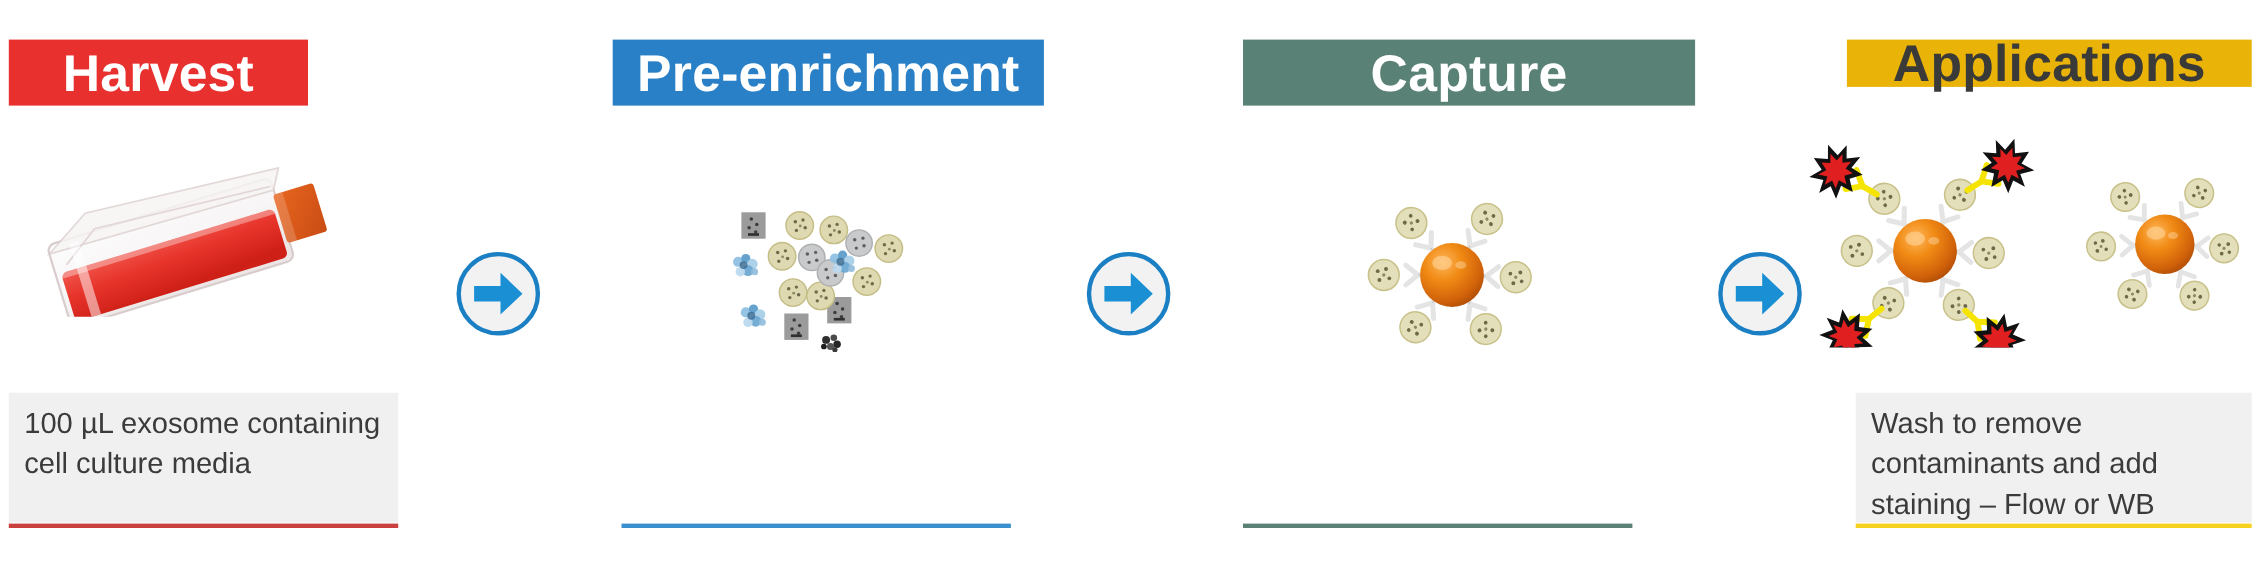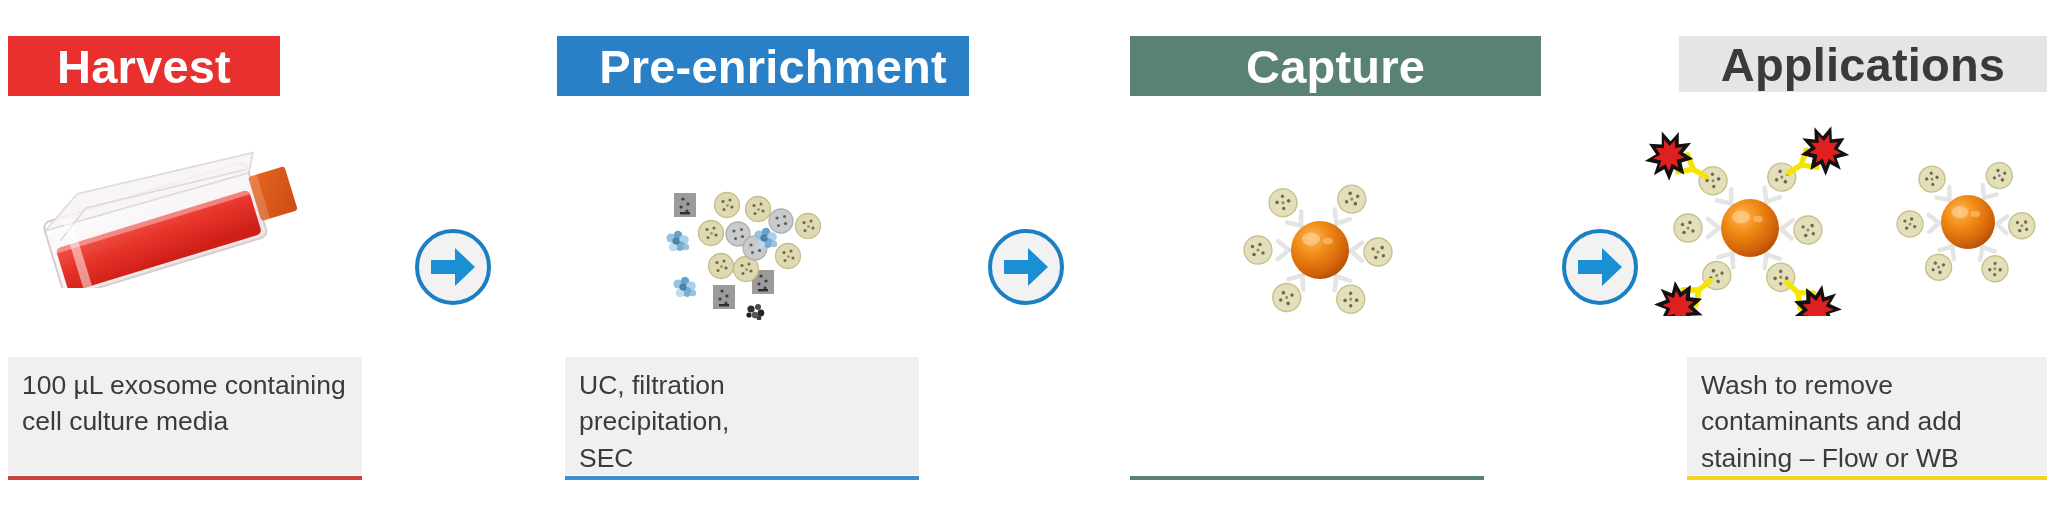--- a/index.html
+++ b/index.html
@@ -120,21 +120,21 @@
 
   <div class="caption" style="left:8px; top:357px; width:354px; height:118px;">100 µL exosome containing cell culture media</div>
   <div class="caption-rule" style="left:8px; top:476px; width:354px; background:#c9403f;"></div>
 
   <div class="arrow-badge" style="left:415px; top:229px;">
     <svg width="48" height="44" viewBox="0 0 48 44">
       <path d="M2 15 L26 15 L26 3 L46 22 L26 41 L26 29 L2 29 Z" fill="#1b8fd4"></path>
     </svg>
   </div>
 
-  <div class="stage-header light" style="left:557px; top:36px; width:392px; height:60px; background:#2a80c6;padding-left:20px;">
+  <div class="stage-header light" style="left:557px; top:36px; width:392px; height:60px; background:#2a80c6;">
     <span>Pre-enrichment</span>
   </div>
 
   <div class="art" style="left:610px; top:160px; width:270px; height:160px;">
     <svg width="270" height="160" viewBox="0 0 270 160">
       <defs>
 
         <g id="vTan">
           <circle cx="0" cy="0" r="12.5" fill="#ded9b0" stroke="#c4bd86" stroke-width="1.3"></circle>
           <circle cx="-4" cy="-3.5" r="1.6" fill="#6d6a4a"></circle>
@@ -198,23 +198,20 @@
       <use href="#vGray" x="145" y="88"></use>
 
       <use href="#clumpBlue" x="68" y="82"></use>
       <use href="#clumpBlue" x="156" y="79"></use>
       <use href="#clumpBlue" x="75" y="128"></use>
 
       <use href="#clumpDark" x="146" y="152"></use>
     </svg>
   </div>
 
-  <div class="caption" style="left:565px; top:357px; width:354px; height:118px;">UC, filtration
-precipitation,
-SEC</div>
   <div class="caption-rule" style="left:565px; top:476px; width:354px; background:#3b8fce;"></div>
 
   <div class="arrow-badge" style="left:988px; top:229px;">
     <svg width="48" height="44" viewBox="0 0 48 44">
       <path d="M2 15 L26 15 L26 3 L46 22 L26 41 L26 29 L2 29 Z" fill="#1b8fd4"></path>
     </svg>
   </div>
 
   <div class="stage-header light" style="left:1130px; top:36px; width:411px; height:60px; background:#5a8176;">
     <span>Capture</span>
@@ -280,21 +277,21 @@
   </div>
 
   <div class="caption-rule" style="left:1130px; top:476px; width:354px; background:#5a8176;"></div>
 
   <div class="arrow-badge" style="left:1562px; top:229px;">
     <svg width="48" height="44" viewBox="0 0 48 44">
       <path d="M2 15 L26 15 L26 3 L46 22 L26 41 L26 29 L2 29 Z" fill="#1b8fd4"></path>
     </svg>
   </div>
 
-  <div class="stage-header dark" style="left:1679px; top:36px; width:368px; height:56px; background:#e5e5e5;">
+  <div class="stage-header dark" style="left:1679px; top:36px; width:368px; height:43px; background:#eab308;">
     <span>Applications</span>
   </div>
 
   <div class="art" style="left:1630px; top:120px; width:240px; height:196px;">
     <svg width="240" height="196" viewBox="0 0 240 196">
       <defs>
         <radialGradient id="beadGrad2" cx="0.36" cy="0.3" r="0.78">
           <stop offset="0%" stop-color="#ffb65a"></stop>
           <stop offset="38%" stop-color="#f08a14"></stop>
           <stop offset="78%" stop-color="#d1620a"></stop>

